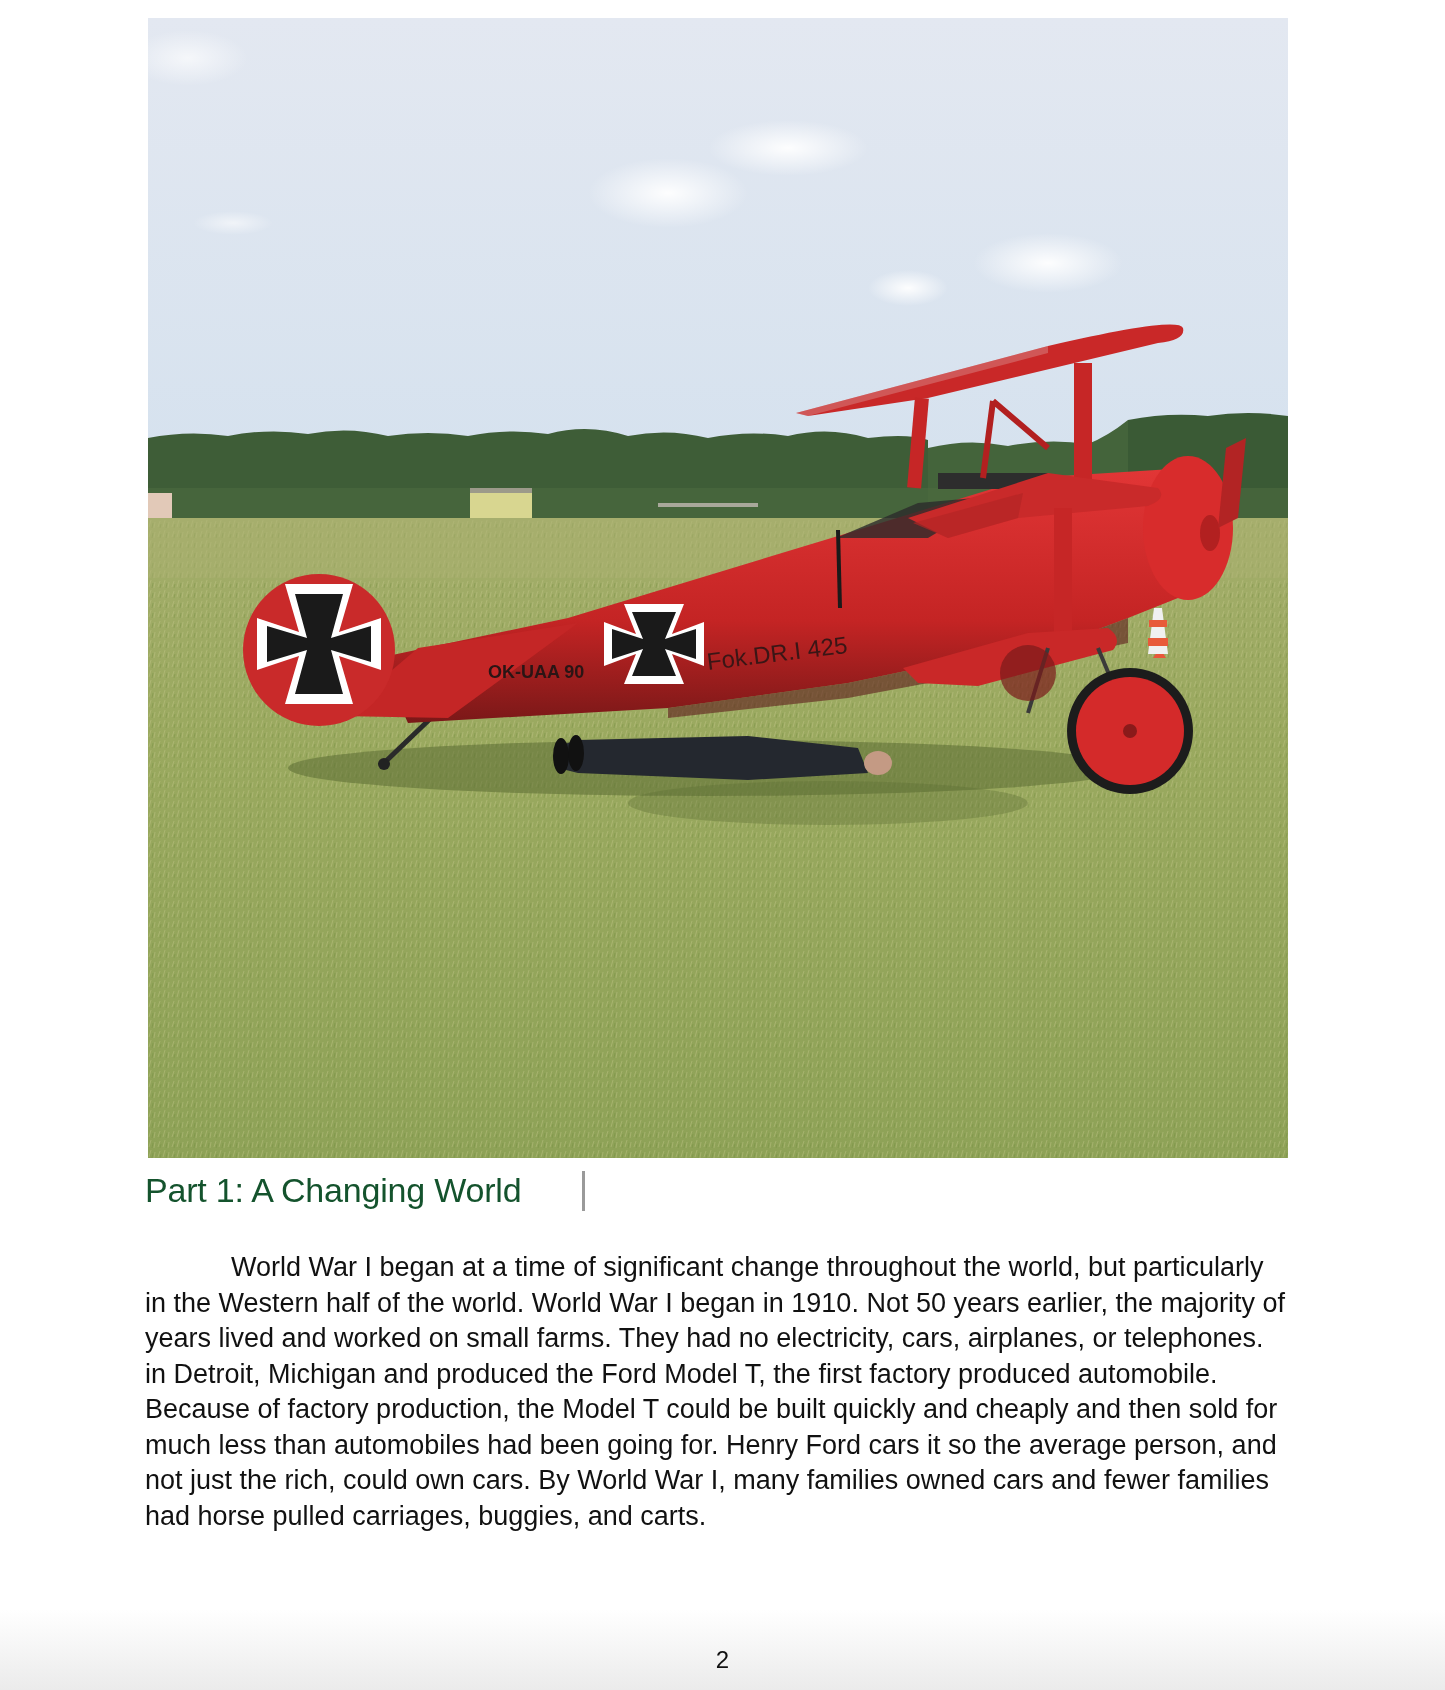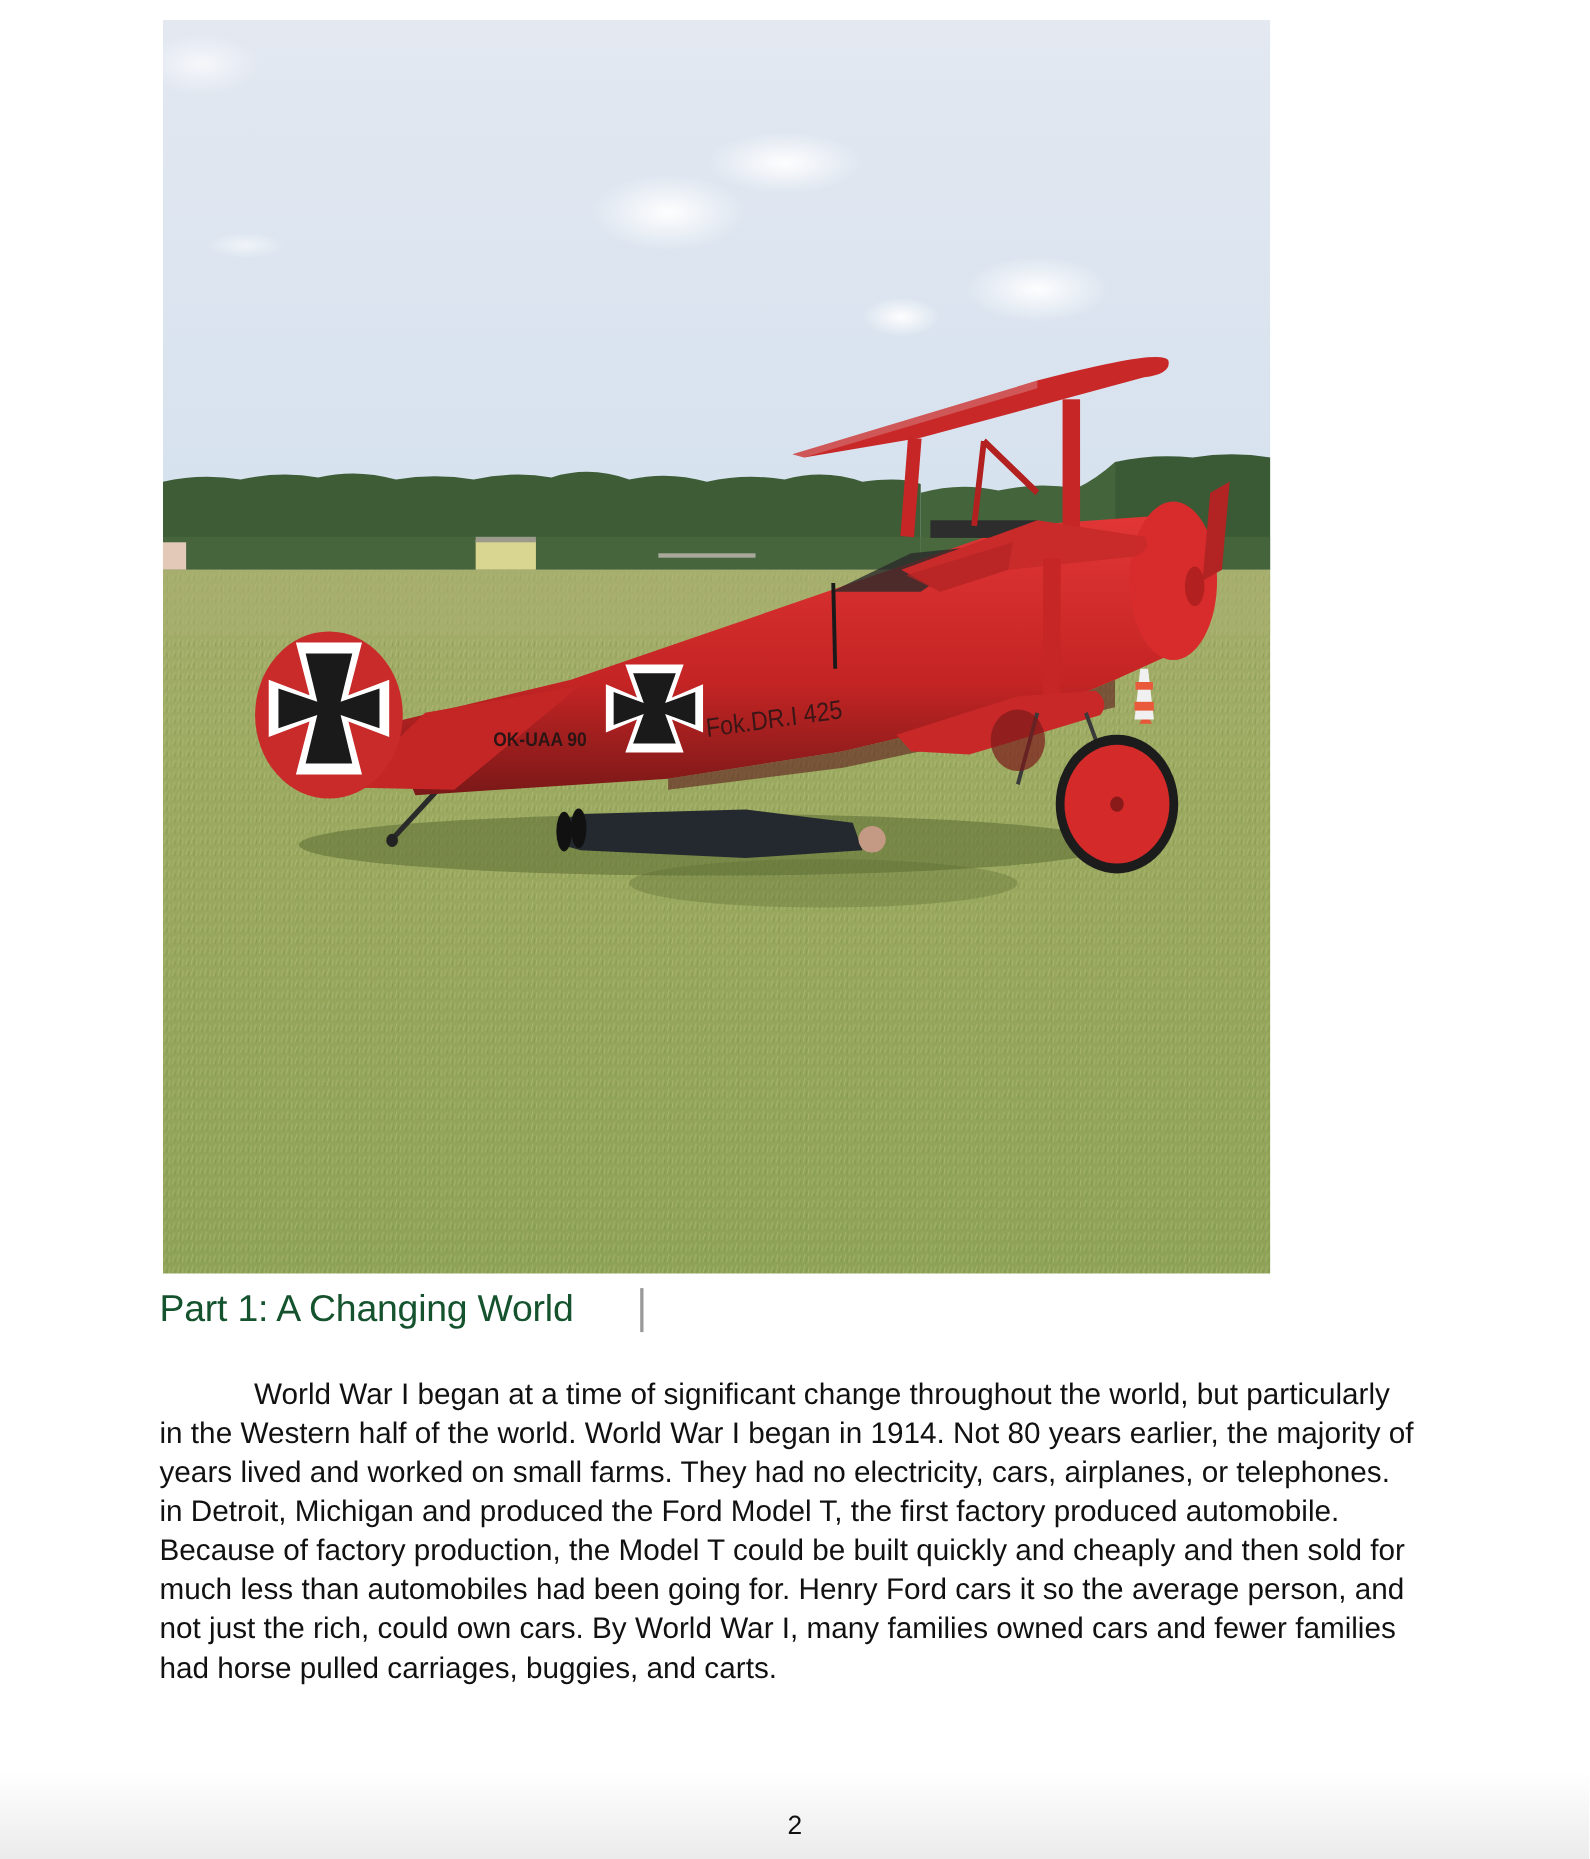--- a/index.html
+++ b/index.html
@@ -7,21 +7,21 @@
     width: 1445px; height: 1690px; position: relative; overflow: hidden;
     background: #ffffff;
     font-family: "Liberation Sans", sans-serif;
     color: #111;
   }
   .page-bottom-shade {
     position: absolute; left: 0; right: 0; bottom: 0; height: 80px;
     background: linear-gradient(to bottom, #ffffff 0%, #f6f6f6 45%, #ebebeb 100%);
   }
   .photo {
-    position: absolute; left: 148px; top: 18px; width: 1007px; height: 1140px;
+    position: absolute; left: 148px; top: 18px; width: 1140px; height: 1140px;
     overflow: hidden;
   }
   .photo svg { display: block; width: 100%; height: 100%; }
   .heading {
     position: absolute; left: 145px; top: 1168px;
     font-size: 34px; line-height: 44px; color: #14532d;
     letter-spacing: -0.2px; margin: 0; font-weight: normal;
   }
   .text-cursor {
     position: absolute; left: 582px; top: 1171px; width: 3px; height: 40px;
@@ -163,21 +163,21 @@
       <circle cx="982" cy="713" r="7" fill="#8a1a1a"></circle>
     </g>
   </svg>
 </div>
 
 <h1 class="heading">Part 1: A Changing World</h1>
 <div class="text-cursor"></div>
 
 <p class="body-text">
   <span class="line indent">World War I began at a time of significant change throughout the world, but particularly</span>
-  <span class="line">in the Western half of the world. World War I began in 1914. Not 80 years earlier, the majority of</span>
+  <span class="line">in the Western half of the world. World War I began in 1910. Not 50 years earlier, the majority of</span>
   <span class="line">years lived and worked on small farms. They had no electricity, cars, airplanes, or telephones.</span>
   <span class="line">in Detroit, Michigan and produced the Ford Model T, the first factory produced automobile.</span>
   <span class="line">Because of factory production, the Model T could be built quickly and cheaply and then sold for</span>
   <span class="line">much less than automobiles had been going for. Henry Ford cars it so the average person, and</span>
   <span class="line">not just the rich, could own cars. By World War I, many families owned cars and fewer families</span>
   <span class="line">had horse pulled carriages, buggies, and carts.</span>
 </p>
 
 <div class="page-bottom-shade"></div>
 <div class="page-number">2</div>

